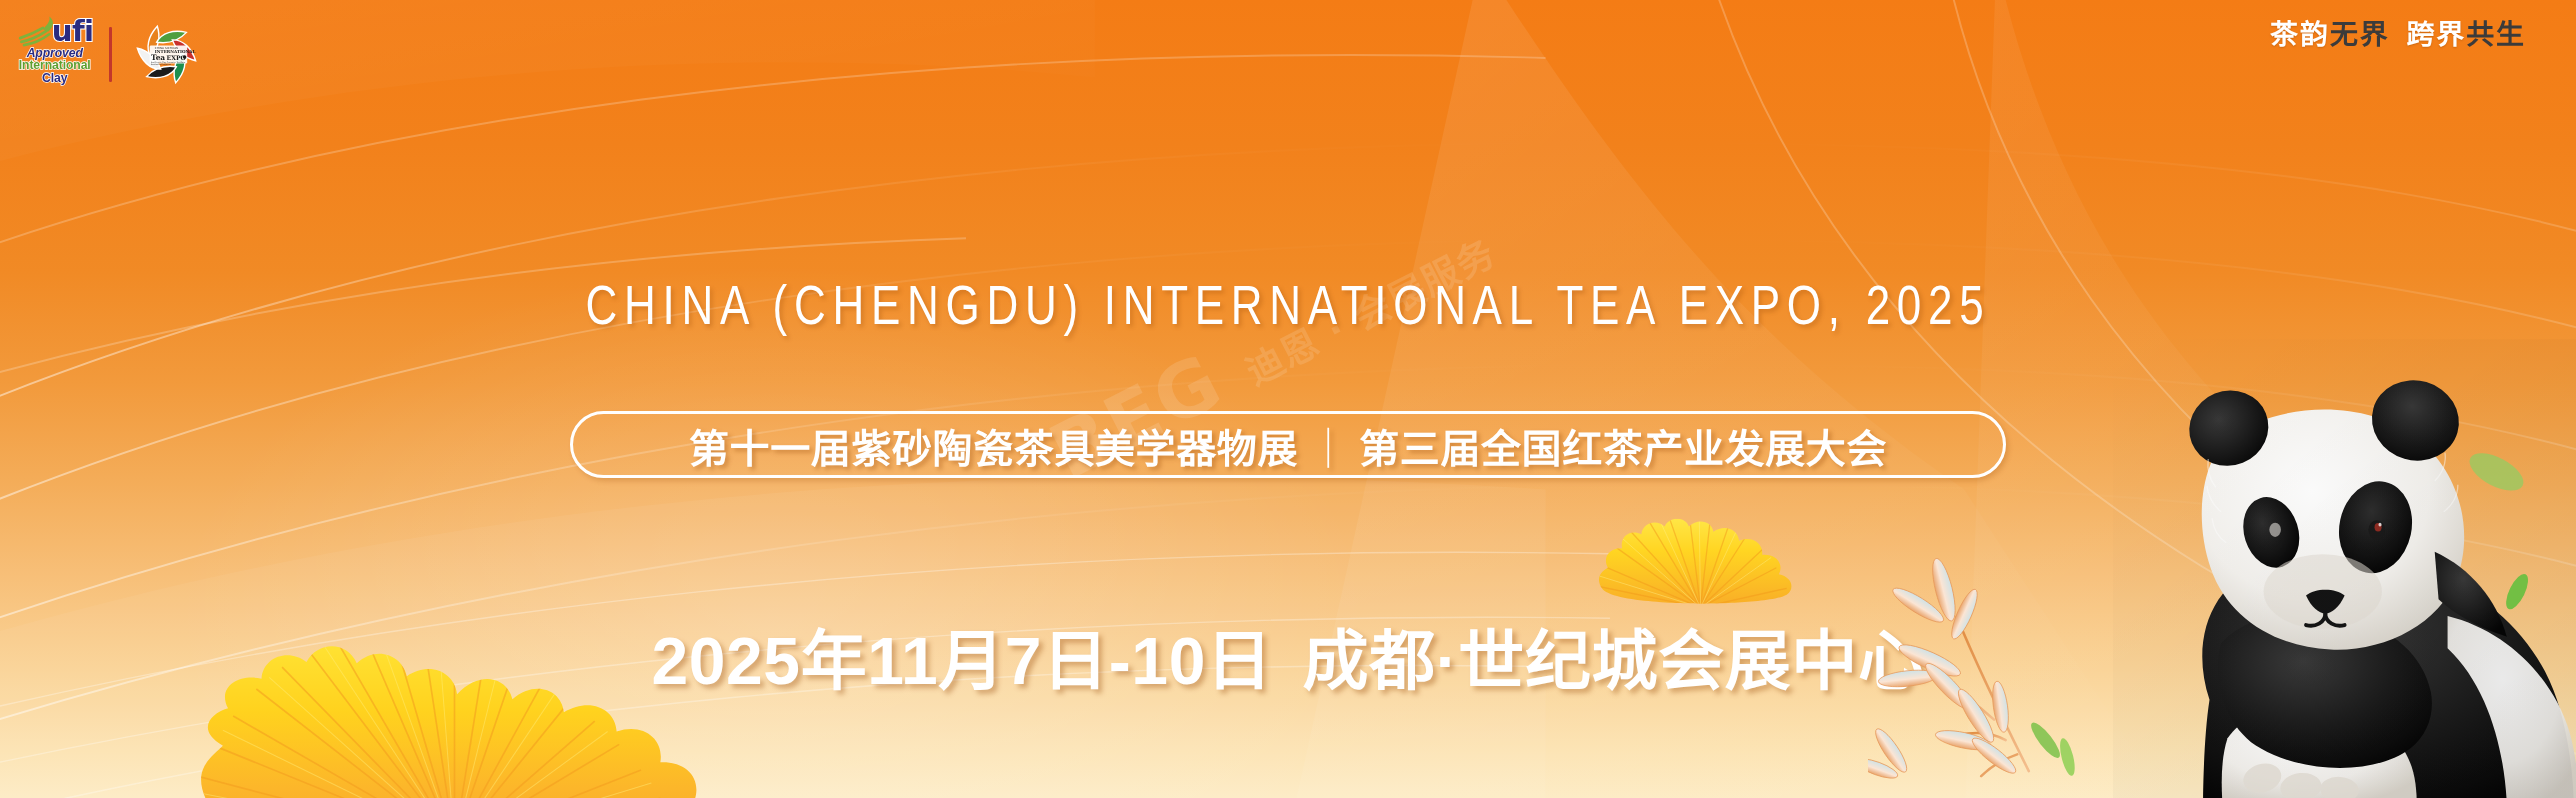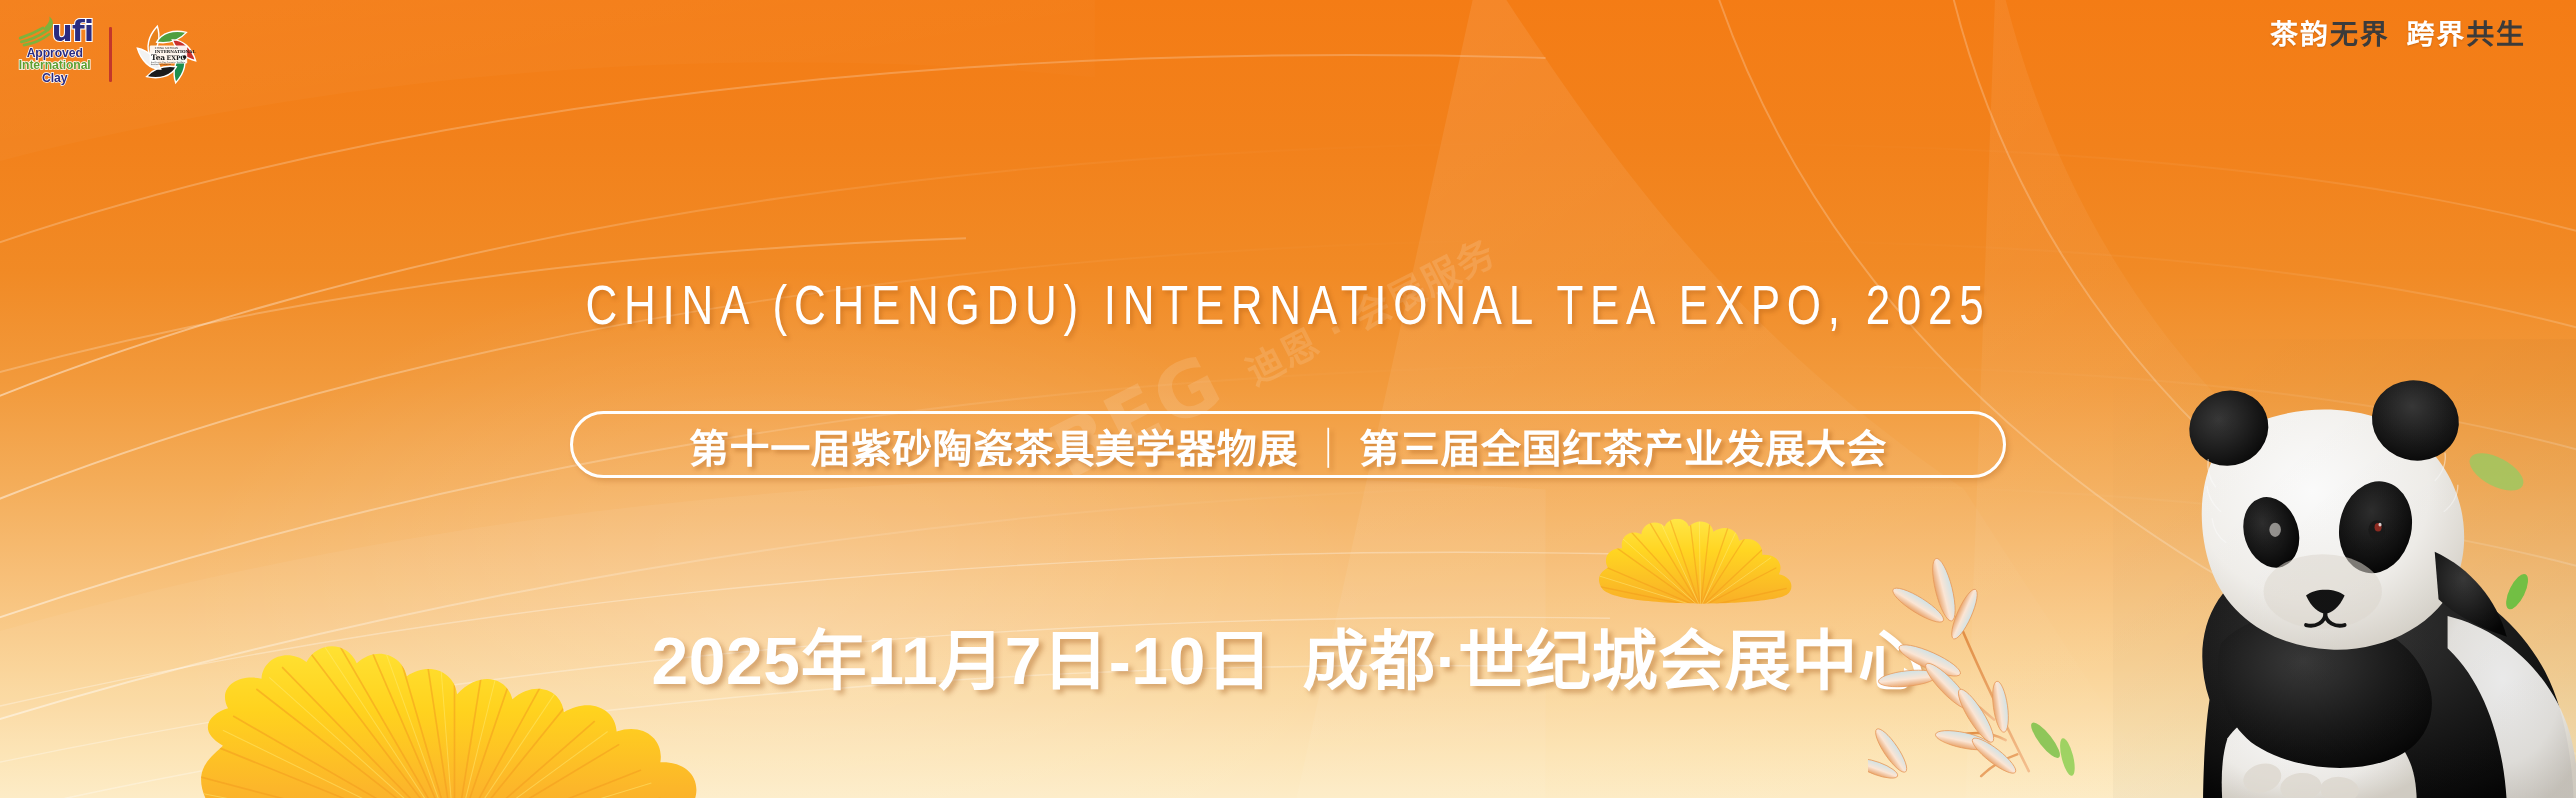--- a/index.html
+++ b/index.html
@@ -49,21 +49,21 @@
   .ufi-mark{width:76px;height:33px;display:block;}
   .ufi-lines{
     font-weight:bold;text-align:center;color:#2B2B80;
     line-height:1.0;letter-spacing:-0.1px;
   }
   .ufi-lines div{
     -webkit-text-stroke:1.5px #ffffff;
     paint-order:stroke fill;
     font-size:12.2px;
   }
-  .ufi-l1{color:#2B2B80;}
+  .ufi-l1{color:#2B2B80;font-style:italic;}
   .ufi-l2{color:#5F9E2F;}
   .ufi-l3{color:#2B2B80;}
 
   .logo-div{width:2.6px;height:55px;background:#C3372B;border-radius:1.3px;}
 
   .tea-logo{width:75px;height:75px;display:block;}
 
   
   .slogan{
     position:absolute;right:50px;top:11.6px;

